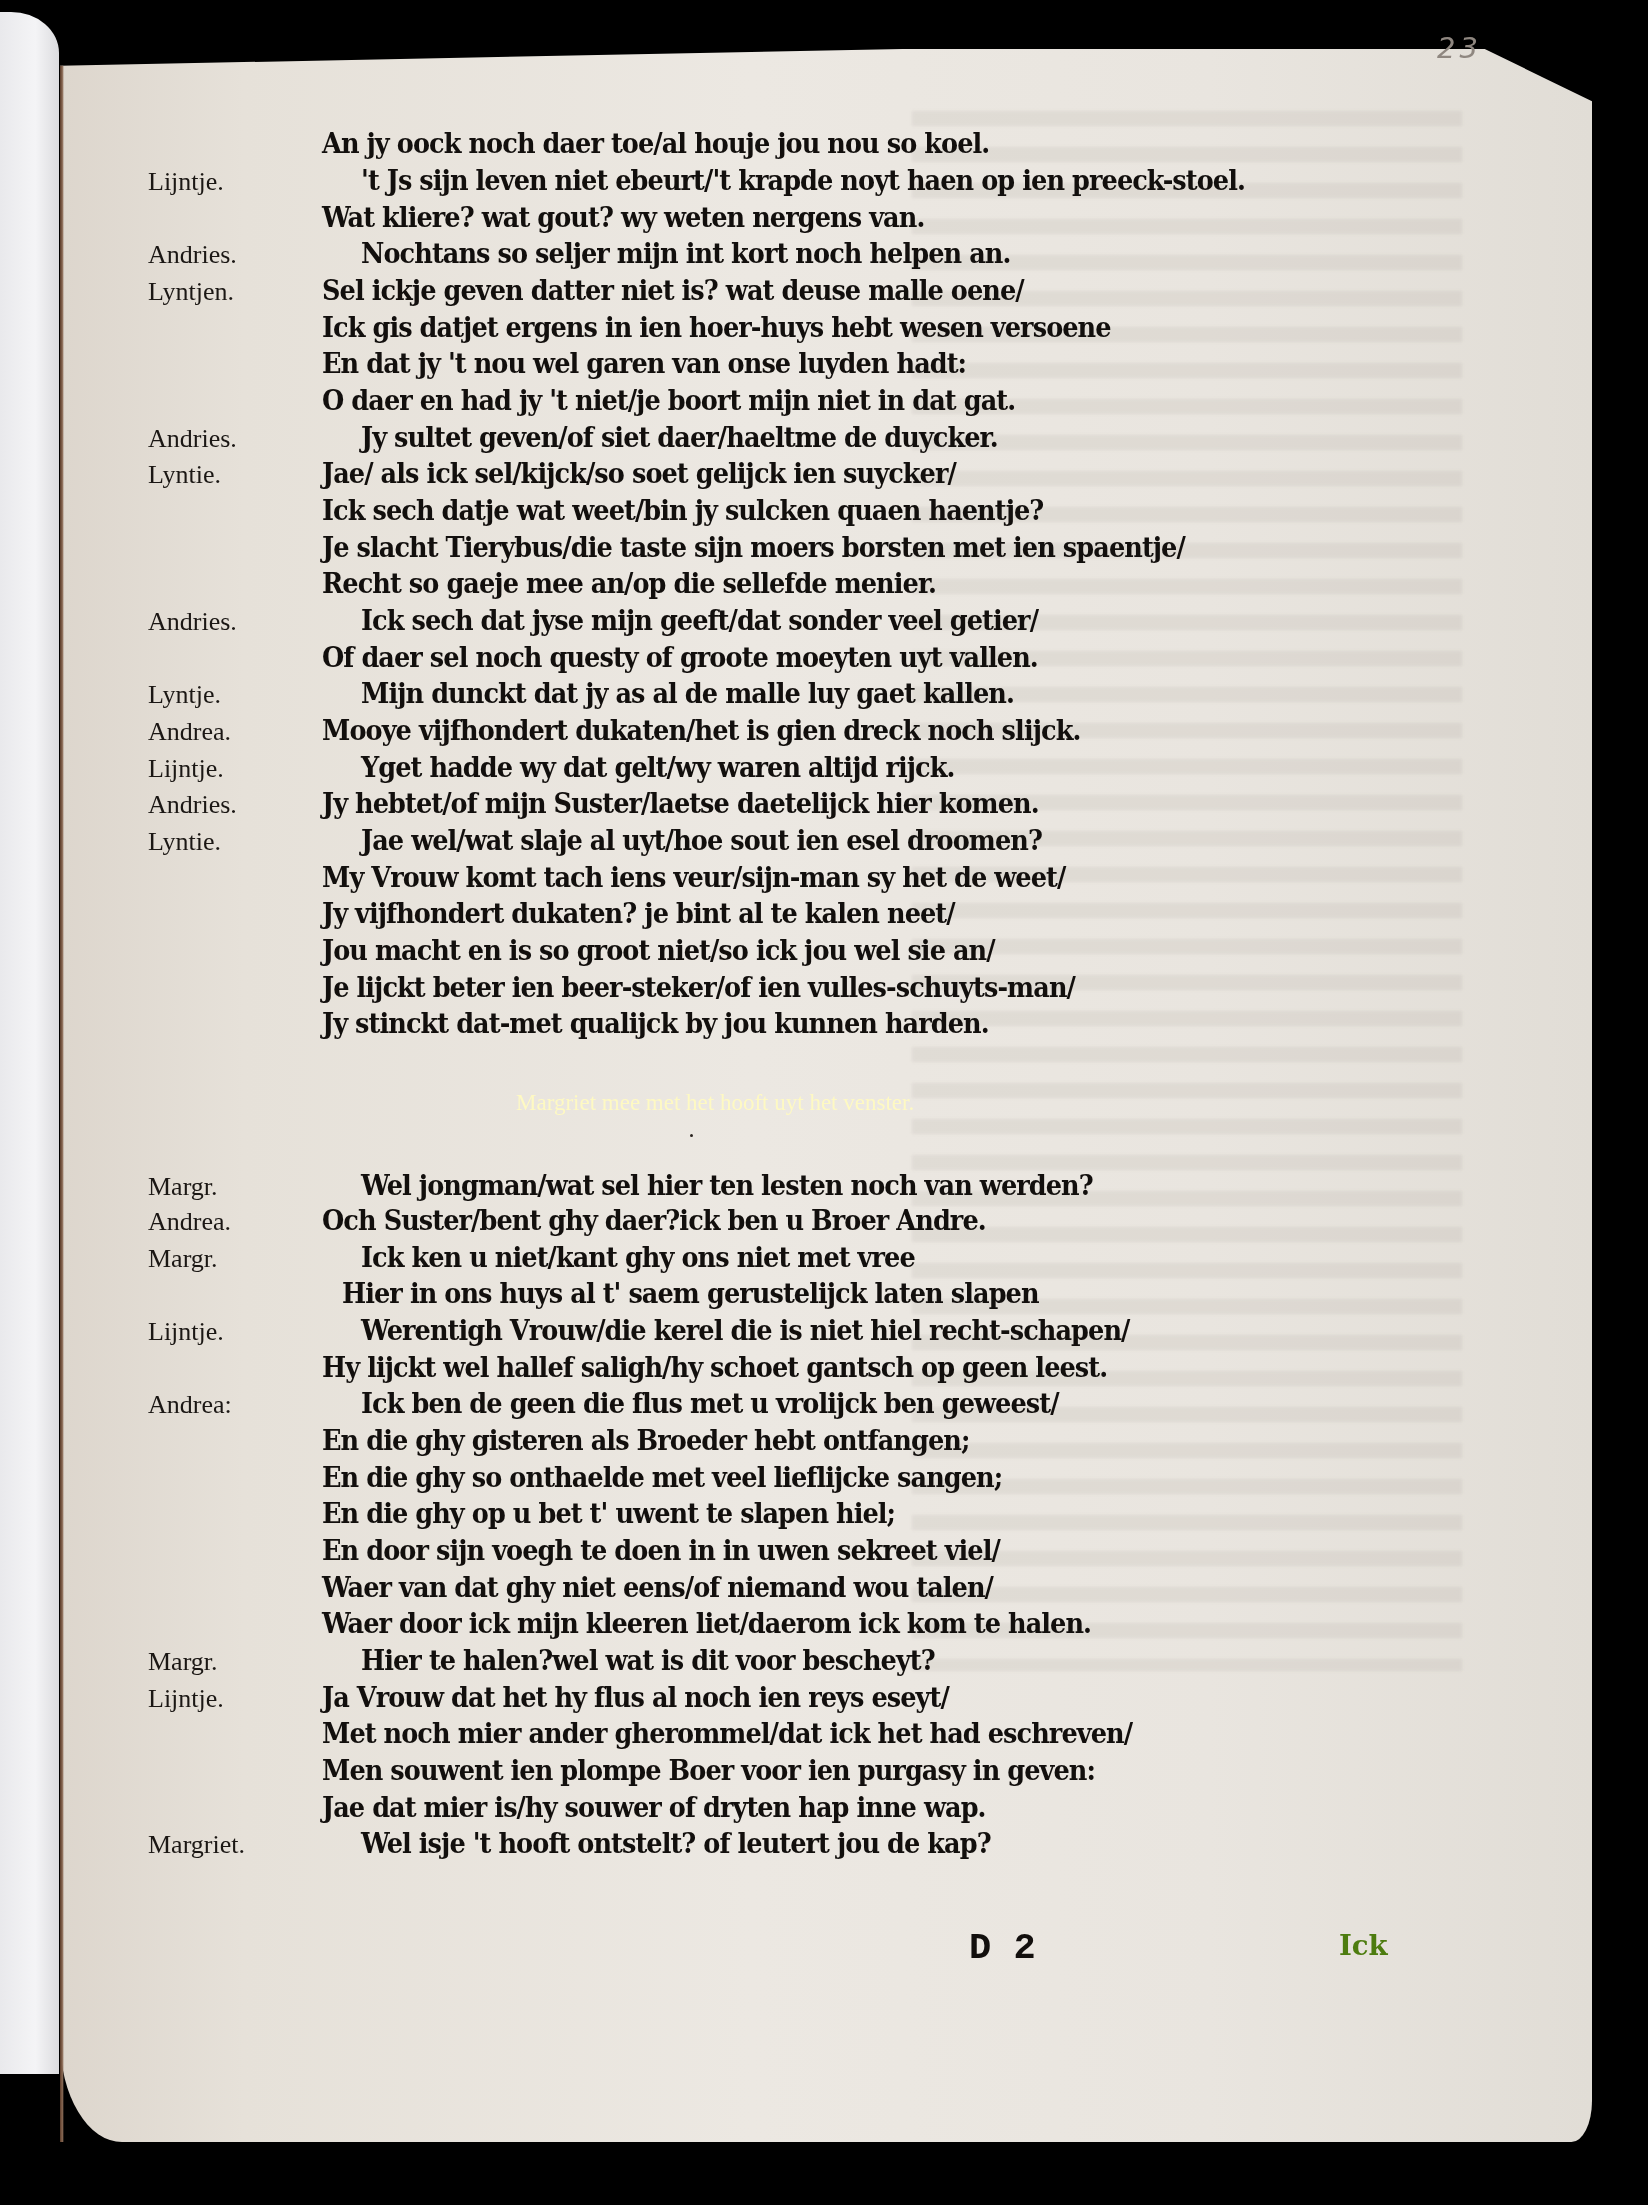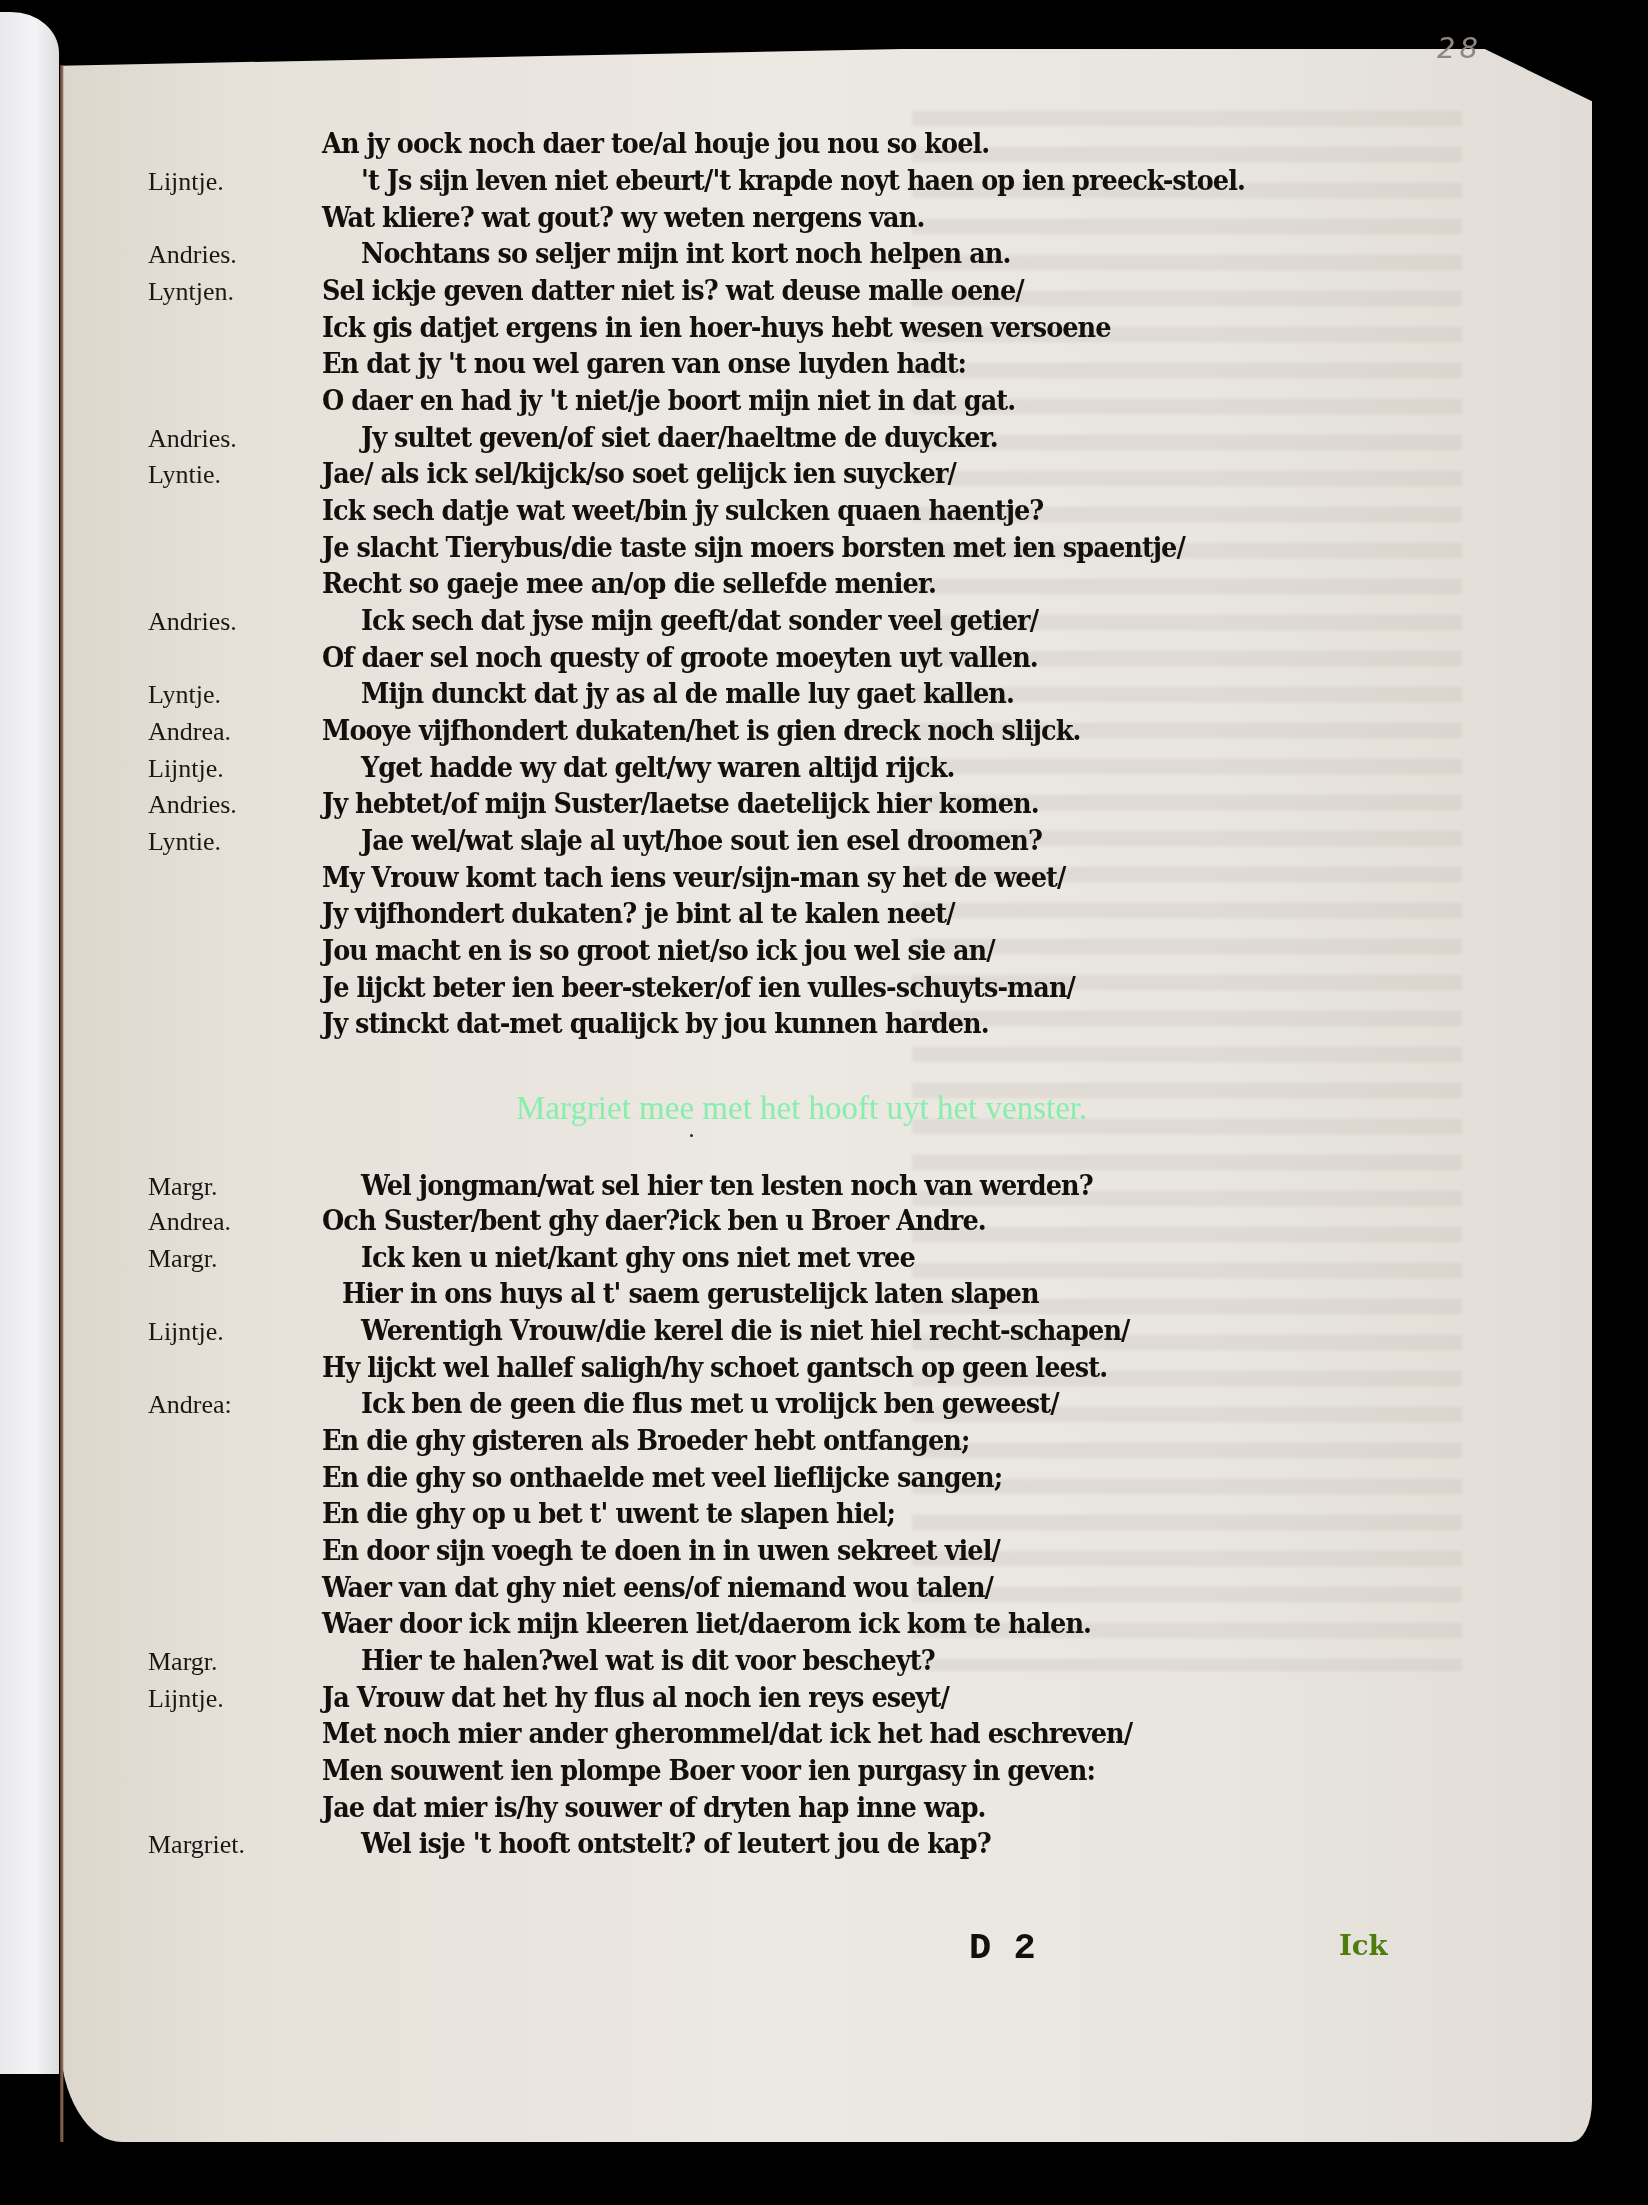--- a/index.html
+++ b/index.html
@@ -42,42 +42,42 @@
   }
   .verse {
     position:absolute; top:0;
     font-family:"DejaVu Serif", serif; font-weight:bold; font-size:27.5px; color:#120f0d;
     letter-spacing:-1px; transform:scaleX(0.93); transform-origin:left center;
   }
   .verse.indent { left:361px; }
   .verse.flush { left:322px; }
   .stage {
     position:absolute; left:516px; top:1090px;
-    font-family:"Liberation Serif", serif; font-size:33px; color:#86efac;
+    font-family:"Liberation Serif", serif; font-size:23px; color:#fef9c3;
   }
   .signature {
     position:absolute; left:969px; top:1927px;
     font-family:Liberation Mono, monospace; font-weight:bold; font-size:37px; color:#120f0d;
   }
   .catchword {
     position:absolute; left:1339px; top:1929px;
     font-family:"DejaVu Serif", serif; font-weight:bold; font-size:27.5px; color:#4d7c0f;
   }
   .dot { position:absolute; left:690px; top:1134px; width:3.4px; height:3.4px; background:#2a2420; border-radius:50%; }
 </style>
 </head>
 <body>
 
 <div class="left-leaf"></div>
 
 <div class="page">
   <div class="bleed"></div>
 </div>
 
-<div class="folio-hand">28</div>
+<div class="folio-hand">23</div>
 
 <div id="text-block">
     <div class="line" style="top: 127px;">
       <span class="speaker"></span>
       <span class="verse flush">An jy oock noch daer toe/al houje jou nou so koel.</span>
     </div>
     <div class="line" style="top: 164px;">
       <span class="speaker">Lijntje.</span>
       <span class="verse indent">'t Js sijn leven niet ebeurt/'t krapde noyt haen op ien preeck-stoel.</span>
     </div>

